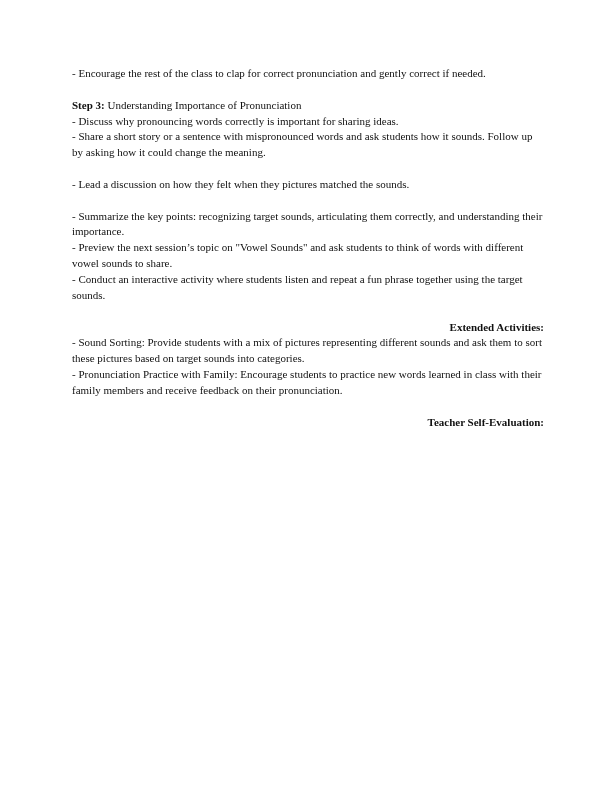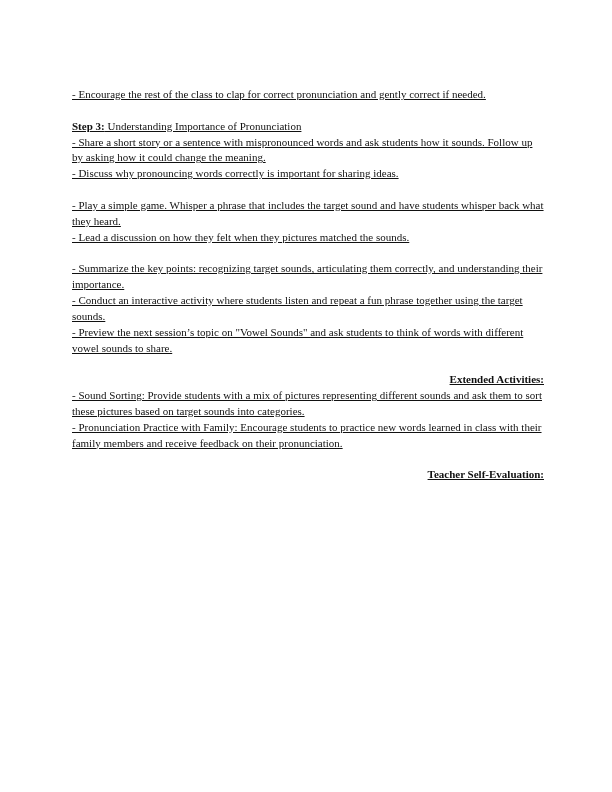--- a/index.html
+++ b/index.html
@@ -11,25 +11,24 @@
       width: 612px;
       height: 792px;
       position: relative;
       overflow: hidden;
       font-family: "Liberation Serif", "DejaVu Serif", serif;
       color: #111111;
     }
     .page {
       position: absolute;
       left: 72px;
-      top: 87px;
+      top: 66px;
       width: 472px;
       font-size: 11px;
       line-height: 15.85px;
-      text-decoration: underline;
     }
     .para {
       margin: 0;
     }
     .gap {
       height: 15.85px;
     }
     .bold {
       font-weight: bold;
       text-align: right;
@@ -42,37 +41,36 @@
 <body>
 
 <div class="page">
 
   <p class="para">- Encourage the rest of the class to clap for correct pronunciation and gently correct if needed.</p>
 
   <div class="gap"></div>
 
   <section>
     <p class="para"><span class="bold">Step 3:</span><span> Understanding Importance of Pronunciation</span></p>
+    <p class="para">- Discuss why pronouncing words correctly is important for sharing ideas.</p>
     <p class="para">- Share a short story or a sentence with mispronounced words and ask students how it sounds. Follow up by asking how it could change the meaning.</p>
-    <p class="para">- Discuss why pronouncing words correctly is important for sharing ideas.</p>
   </section>
 
   <div class="gap"></div>
 
   <section>
-    <p class="para">- Play a simple game. Whisper a phrase that includes the target sound and have students whisper back what they heard.</p>
     <p class="para">- Lead a discussion on how they felt when they pictures matched the sounds.</p>
   </section>
 
   <div class="gap"></div>
 
   <section>
     <p class="para">- Summarize the key points: recognizing target sounds, articulating them correctly, and understanding their importance.</p>
+    <p class="para">- Preview the next session’s topic on "Vowel Sounds" and ask students to think of words with different vowel sounds to share.</p>
     <p class="para">- Conduct an interactive activity where students listen and repeat a fun phrase together using the target sounds.</p>
-    <p class="para">- Preview the next session’s topic on "Vowel Sounds" and ask students to think of words with different vowel sounds to share.</p>
   </section>
 
   <div class="gap"></div>
 
   <section>
     <p class="para bold">Extended Activities:</p>
     <p class="para">- Sound Sorting: Provide students with a mix of pictures representing different sounds and ask them to sort these pictures based on target sounds into categories.</p>
     <p class="para">- Pronunciation Practice with Family: Encourage students to practice new words learned in class with their family members and receive feedback on their pronunciation.</p>
   </section>
 

